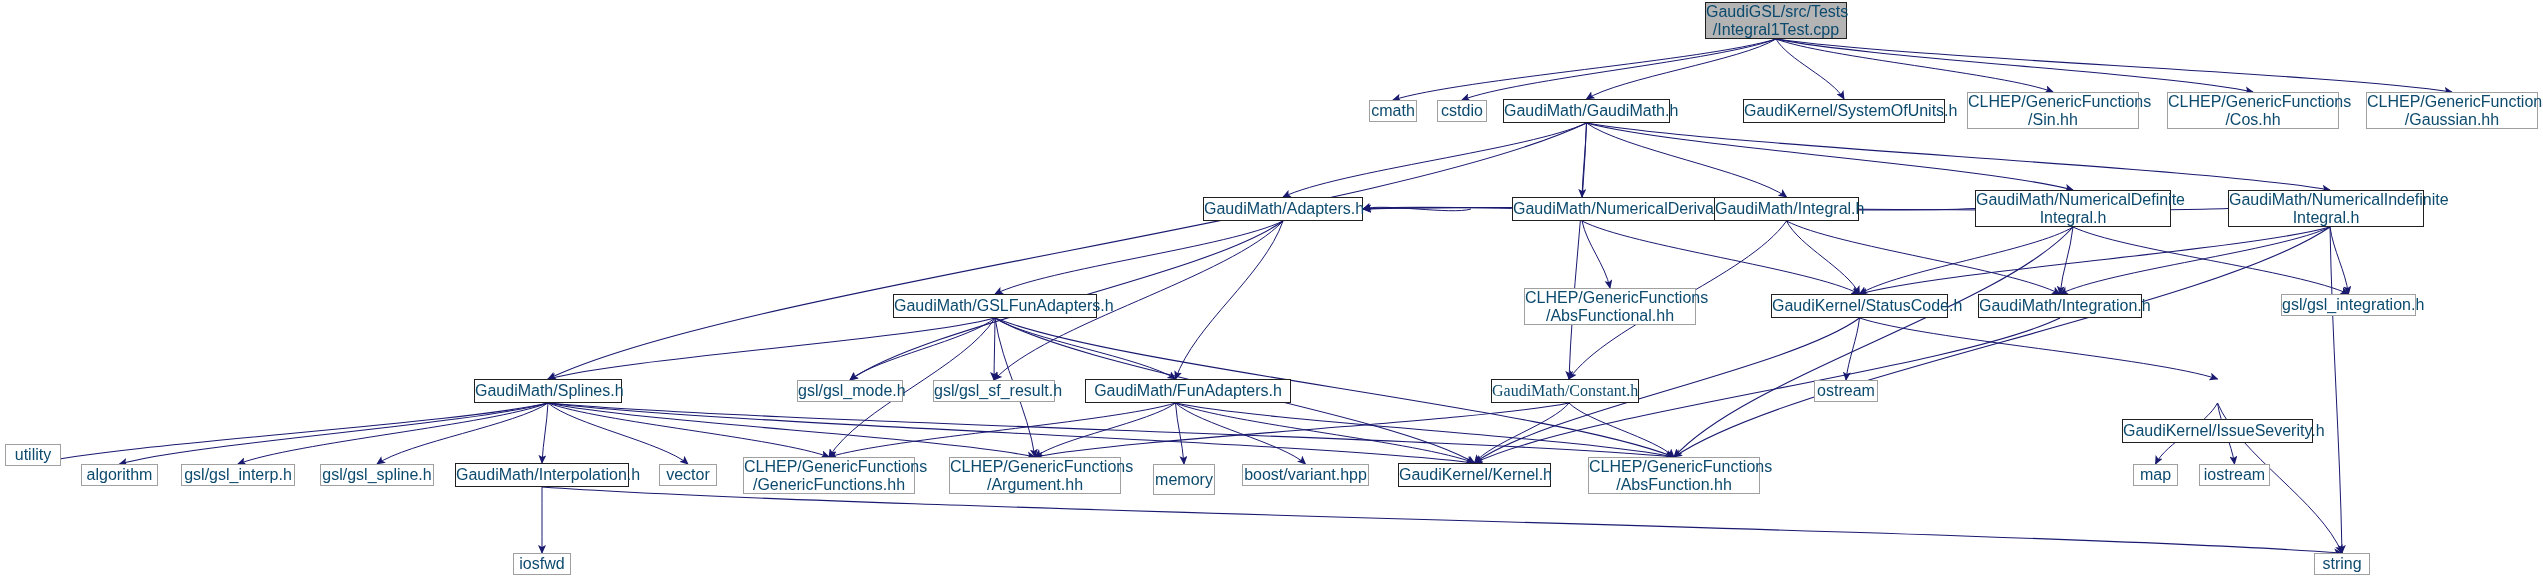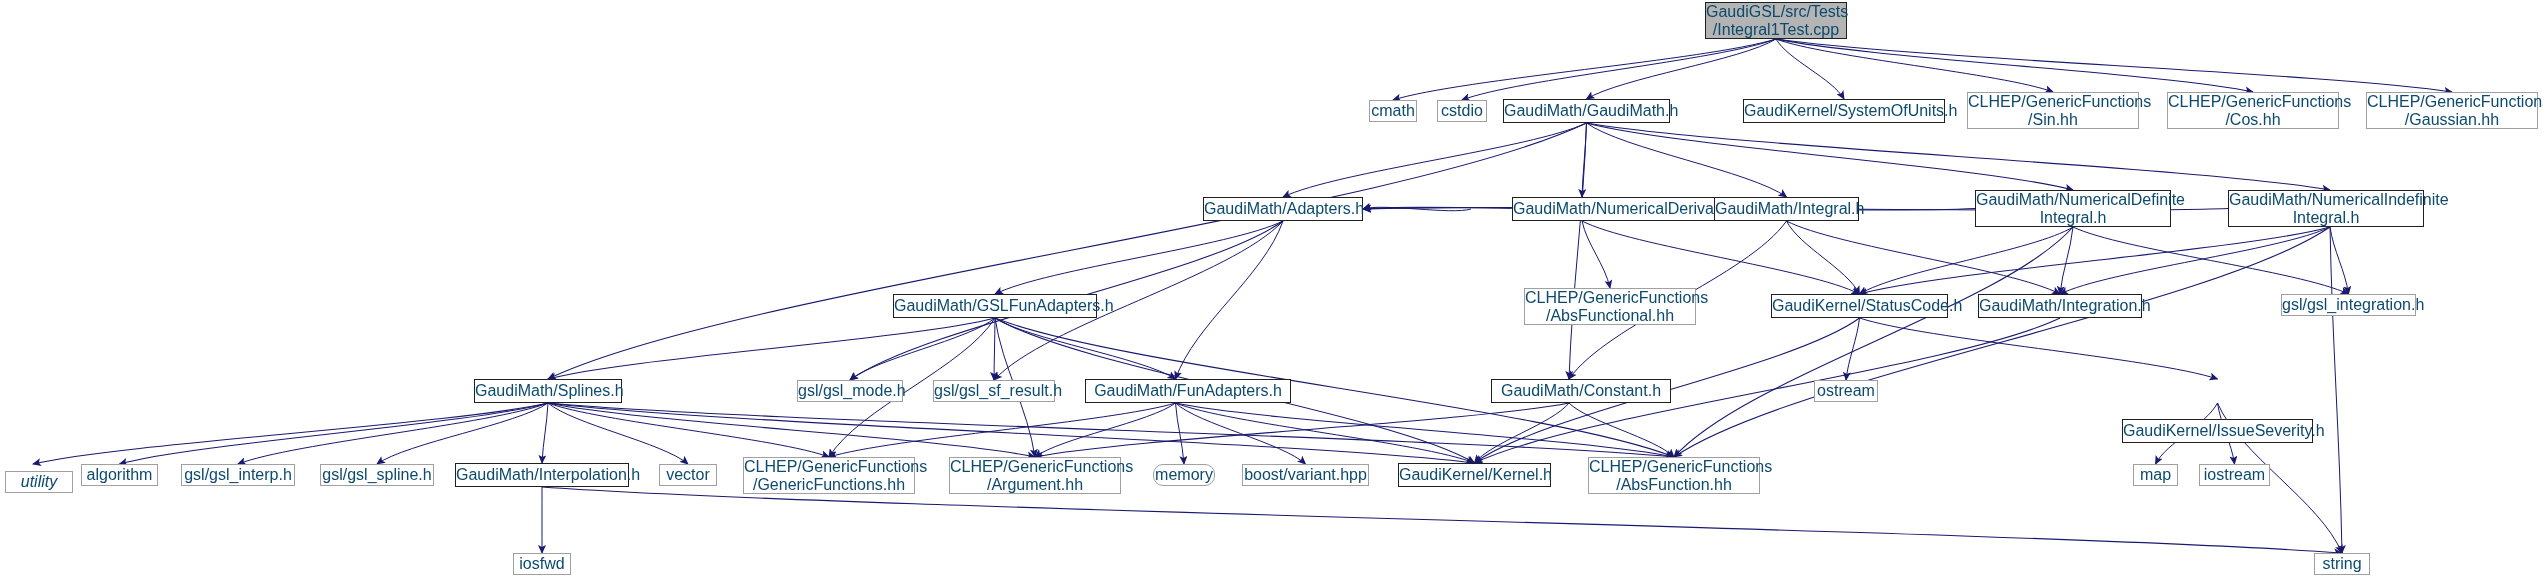--- a/index.html
+++ b/index.html
@@ -156,34 +156,34 @@
       <div class="node strong" style="left: 893px; top: 294px; width: 204px; height: 24px;"><span>GaudiMath/GSLFunAdapters.h</span></div>
       <div class="node" style="left: 1524px; top: 288px; width: 172px; height: 37px;"><span>CLHEP/GenericFunctions
 /AbsFunctional.hh</span></div>
       <div class="node strong" style="left: 1771px; top: 294px; width: 177px; height: 24px;"><span>GaudiKernel/StatusCode.h</span></div>
       <div class="node strong" style="left: 1978px; top: 294px; width: 164px; height: 24px;"><span>GaudiMath/Integration.h</span></div>
       <div class="node" style="left: 2281px; top: 294px; width: 135px; height: 22px;"><span>gsl/gsl_integration.h</span></div>
       <div class="node strong" style="left: 474px; top: 379px; width: 148px; height: 24px;"><span>GaudiMath/Splines.h</span></div>
       <div class="node" style="left: 797px; top: 380px; width: 106px; height: 22px;"><span>gsl/gsl_mode.h</span></div>
       <div class="node" style="left: 933px; top: 380px; width: 122px; height: 22px;"><span>gsl/gsl_sf_result.h</span></div>
       <div class="node strong" style="left: 1085px; top: 379px; width: 206px; height: 24px;"><span>GaudiMath/FunAdapters.h</span></div>
-      <div class="node strong" style="left: 1491px; top: 379px; width: 180px; height: 24px;"><span>GaudiMath/Constant.h</span></div>
+      <div class="node strong" style="left: 1491px; top: 379px; width: 148px; height: 24px; font-family: Liberation Serif, serif;"><span>GaudiMath/Constant.h</span></div>
       <div class="node" style="left: 1814px; top: 380px; width: 64px; height: 22px;"><span>ostream</span></div>
       <div class="node strong" style="left: 2122px; top: 379px; width: 191px; height: 24px; margin-top: 40px;"><span>GaudiKernel/IssueSeverity.h</span></div>
-      <div class="node" style="left: 5px; top: 471px; width: 68px; height: 22px; font-style: italic;"><span>utility</span></div>
+      <div class="node" style="left: 5px; top: 444px; width: 56px; height: 22px;"><span>utility</span></div>
       <div class="node" style="left: 81px; top: 464px; width: 77px; height: 22px;"><span>algorithm</span></div>
       <div class="node" style="left: 181px; top: 464px; width: 114px; height: 22px;"><span>gsl/gsl_interp.h</span></div>
       <div class="node" style="left: 320px; top: 464px; width: 114px; height: 22px;"><span>gsl/gsl_spline.h</span></div>
       <div class="node strong" style="left: 455px; top: 463px; width: 174px; height: 24px;"><span>GaudiMath/Interpolation.h</span></div>
       <div class="node" style="left: 659px; top: 464px; width: 58px; height: 22px;"><span>vector</span></div>
       <div class="node" style="left: 743px; top: 457px; width: 172px; height: 37px;"><span>CLHEP/GenericFunctions
 /GenericFunctions.hh</span></div>
       <div class="node" style="left: 949px; top: 457px; width: 172px; height: 37px;"><span>CLHEP/GenericFunctions
 /Argument.hh</span></div>
-      <div class="node" style="left: 1153px; top: 464px; width: 62px; height: 22px; border-radius: 10px;"><span>memory</span></div>
+      <div class="node" style="left: 1153px; top: 464px; width: 62px; height: 31px;"><span>memory</span></div>
       <div class="node" style="left: 1242px; top: 464px; width: 127px; height: 22px;"><span>boost/variant.hpp</span></div>
       <div class="node strong" style="left: 1398px; top: 463px; width: 153px; height: 24px;"><span>GaudiKernel/Kernel.h</span></div>
       <div class="node" style="left: 1588px; top: 457px; width: 172px; height: 37px;"><span>CLHEP/GenericFunctions
 /AbsFunction.hh</span></div>
       <div class="node" style="left: 2133px; top: 464px; width: 45px; height: 22px;"><span>map</span></div>
       <div class="node" style="left: 2199px; top: 464px; width: 71px; height: 22px;"><span>iostream</span></div>
       <div class="node" style="left: 513px; top: 553px; width: 58px; height: 22px;"><span>iosfwd</span></div>
       <div class="node" style="left: 2314px; top: 553px; width: 56px; height: 22px;"><span>string</span></div>
     </div>
 </div>

